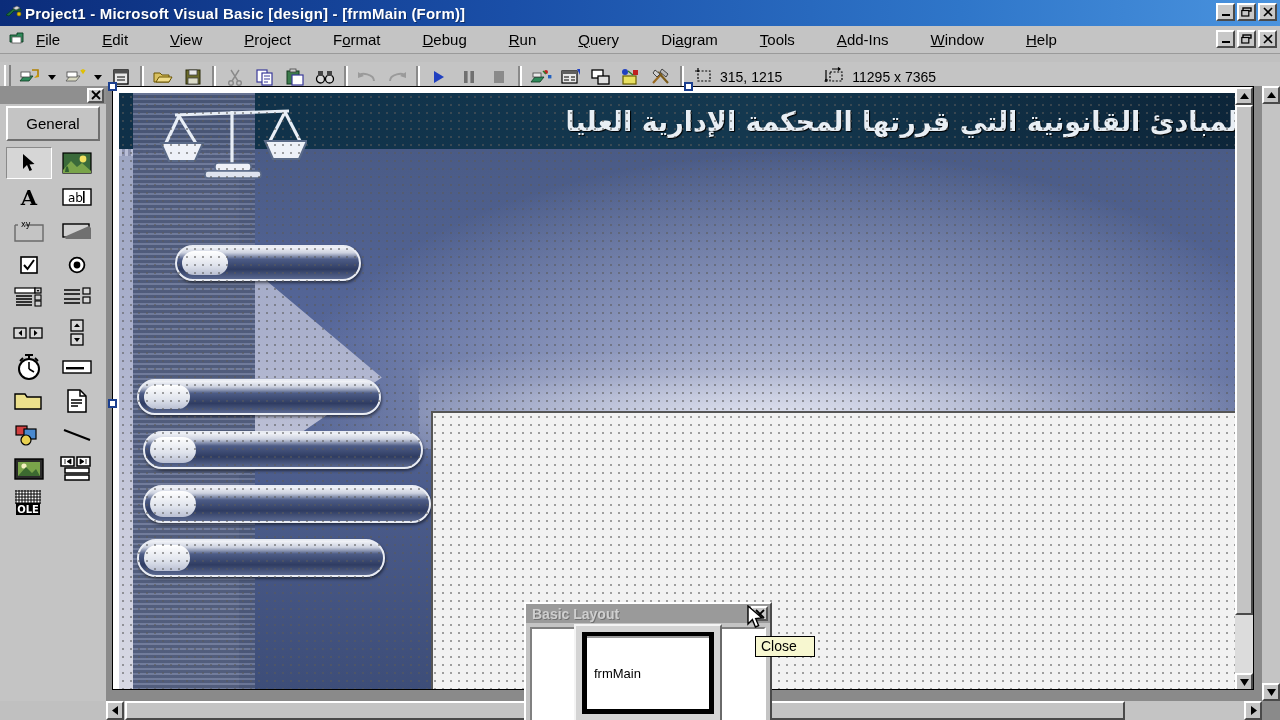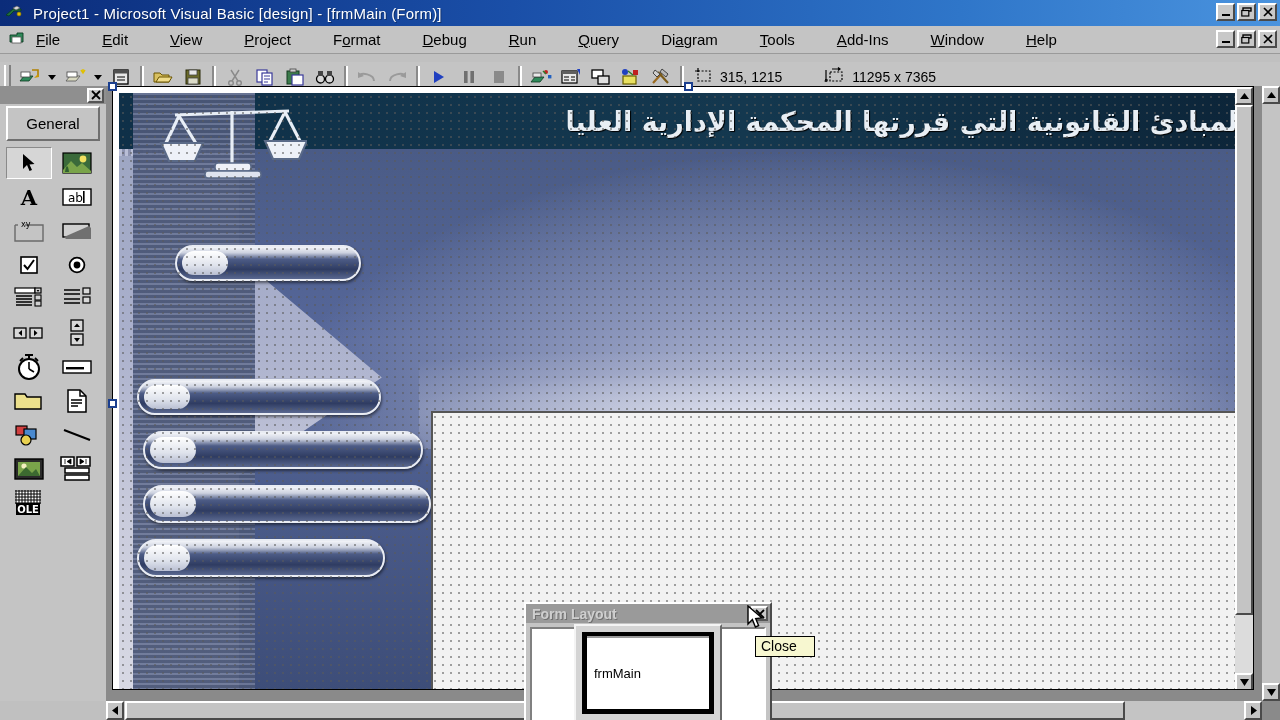--- a/index.html
+++ b/index.html
@@ -21,22 +21,22 @@
   #titlebar {
     position: absolute; left: 0; top: 0; width: 1280px; height: 26px;
     background: linear-gradient(to right, #0b2c7a 0%, #1a4fa8 40%, #2f76c9 75%, #4a93de 100%);
     display: flex; align-items: center;
   }
   #titlebar .tb-icon {
     width: 22px; height: 22px; margin-left: 3px;
     display: flex; align-items: center; justify-content: center;
   }
   #titlebar .tb-text {
-    color: #ffffff; font-size: 15px; font-weight: normal;
-    margin-left: 8px; letter-spacing: 0.2px;
+    color: #ffffff; font-size: 15px; font-weight: bold;
+    margin-left: 0; letter-spacing: 0.2px;
     white-space: nowrap;
     text-shadow: 1px 1px 0 rgba(0,0,0,0.35);
   }
   .winbtns { position: absolute; right: 3px; top: 3px; display: flex; gap: 2px; }
   .winbtn {
     width: 19px; height: 18px;
     background: #c8c8c8;
     border-top: 2px solid #ffffff;
     border-left: 2px solid #ffffff;
     border-right: 2px solid #4a4a4a;
@@ -833,21 +833,21 @@
         </div>
       </div>
     </div>
 
     <div class="handle" style="left:2px;  top:-4px;"></div>
     <div class="handle" style="left:578px;top:-4px;"></div>
     <div class="handle" style="left:2px;  top:313px;"></div>
 
     <div id="formlayout">
       <div id="fl-title">
-        <span id="fl-title-text">Form Layout</span>
+        <span id="fl-title-text">Basic Layout</span>
         <div id="fl-close">
           <svg width="10" height="10" viewBox="0 0 10 10">
               <path d="M1 1 L9 9 M9 1 L1 9" stroke="#000" stroke-width="1.8"></path>
             </svg>
         </div>
       </div>
       <div id="fl-body">
         <div id="monitor">
           <div id="screen">
             <div id="screen-inner">

